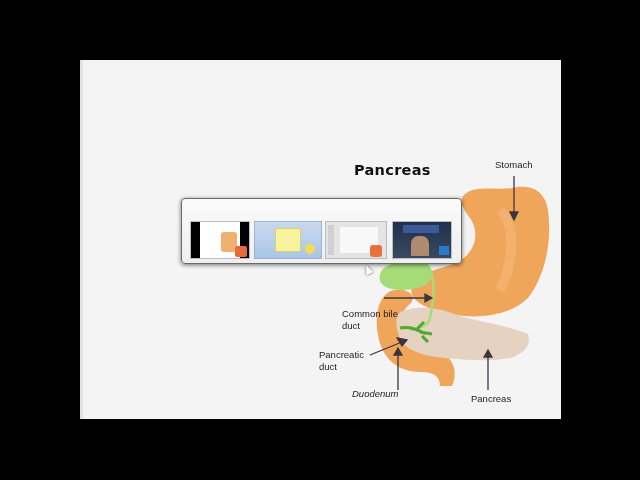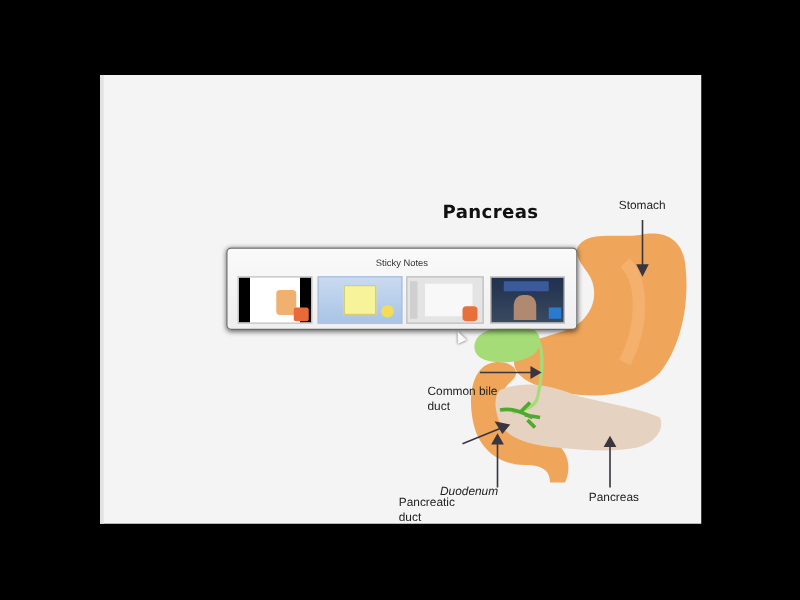--- a/index.html
+++ b/index.html
@@ -49,29 +49,28 @@
       <polygon points="484,357 492,357 488,350"></polygon>
   </g>
 </svg>
 
 <div class="title">Pancreas</div>
 <div class="label" style="left:495px;top:159px;">Stomach</div>
 <div class="label" style="left:342px;top:292px;margin-top:16px;">
   <div>Common bile</div>
   <div>duct</div>
 </div>
-<div class="label" style="left:319px;top:349px;margin-top:48px;">
+<div class="label" style="left:319px;top:349px;">
   <div>Pancreatic</div>
   <div>duct</div>
 </div>
 <div class="label" style="left:352px;top:388px;font-style:italic;">Duodenum</div>
 <div class="label" style="left:471px;top:393px;">Pancreas</div>
 
 <div class="switcher">
-  <div class="switcher-title">Sticky Notes</div>
 
   <div class="thumb" style="left:8px;width:58px;background:#fff;">
     <div style="position:absolute;left:0;top:0;width:9px;height:36px;background:#000;"></div>
     <div style="position:absolute;right:0;top:0;width:9px;height:36px;background:#000;"></div>
     <div style="position:absolute;left:30px;top:10px;width:16px;height:20px;background:#f0b070;border-radius:3px;"></div>
     <div style="position:absolute;left:44px;top:24px;width:12px;height:11px;background:#e86a3a;border-radius:2px;"></div>
   </div>
 
   <div class="thumb sel" style="left:72px;width:66px;">
     <div style="position:absolute;left:20px;top:6px;width:24px;height:22px;background:#f7f39a;border:1px solid #d8d070;"></div>

